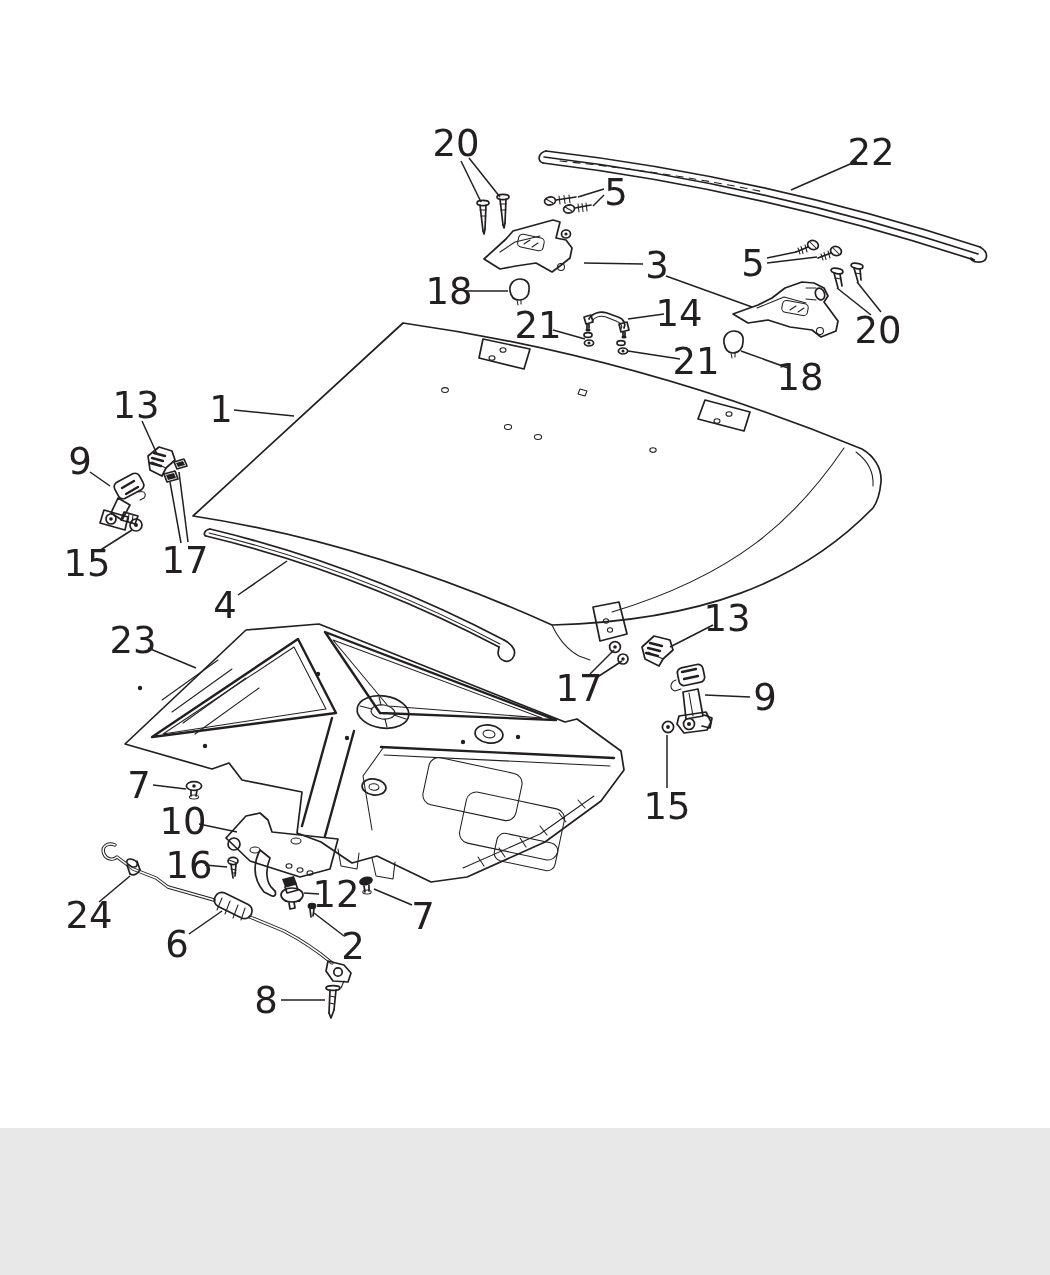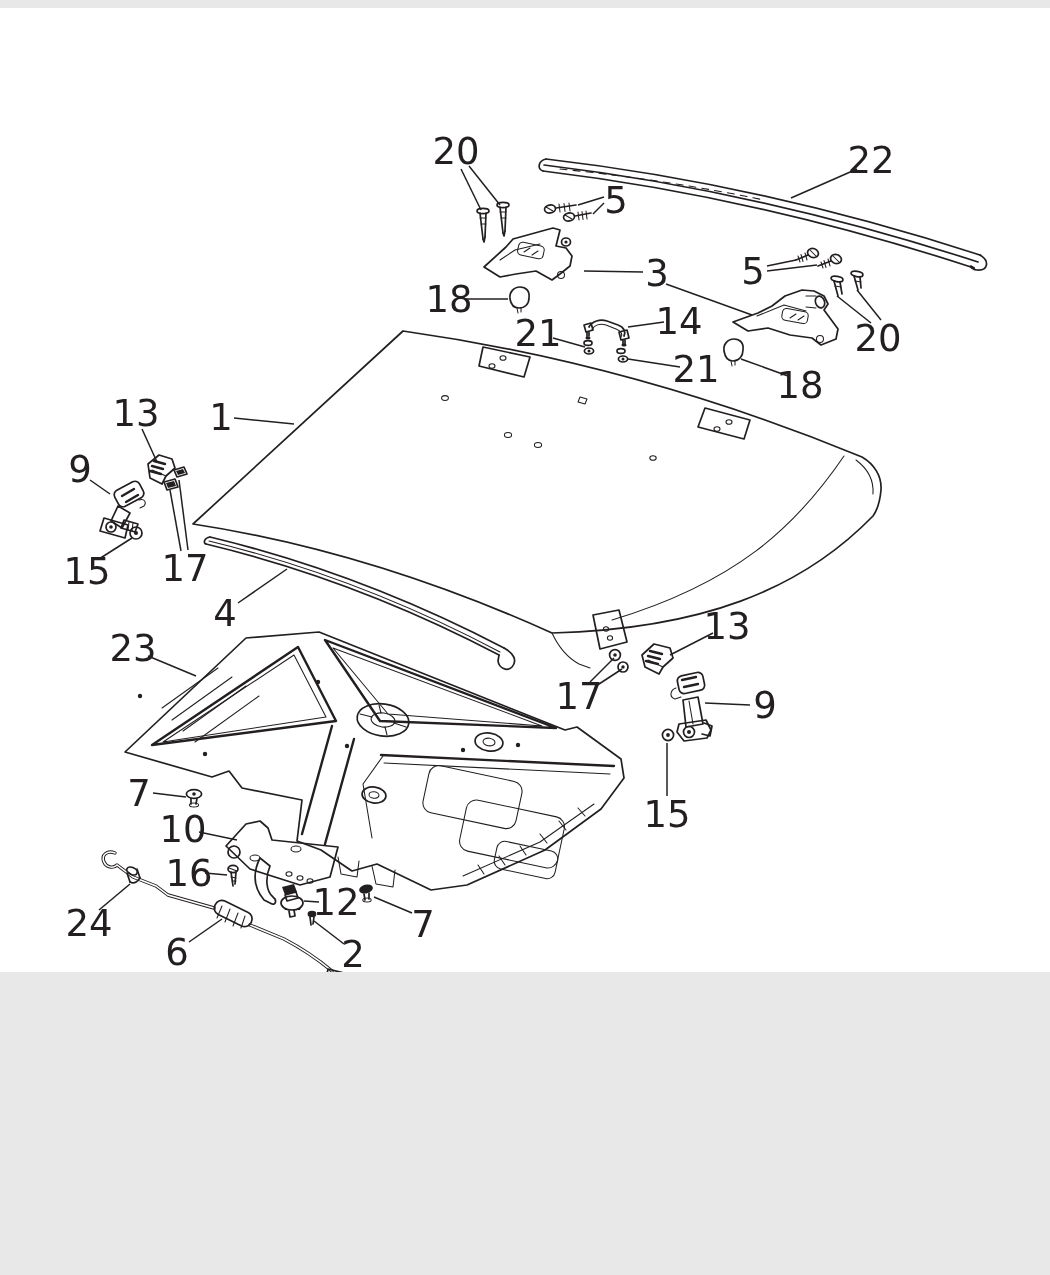--- a/index.html
+++ b/index.html
@@ -1,18 +1,18 @@
 <!DOCTYPE html>
 <html style="--ink: #231f20; --bg: #ffffff;"><head>
 <meta charset="utf-8">
 <style>
   :root { --ink:#231f20; --bg:#ffffff; }
   html,body { margin:0; padding:0; background:#e8e8e8; }
   .stage {
-    position:relative; width:1050px; height:964px; margin:8px auto;
+    position:relative; width:1050px; height:1128px; margin:0 auto;
     background:var(--bg); overflow:hidden;
     font-family:"DejaVu Sans", sans-serif;
   }
   svg { display:block; }
   
   .o  { fill:none; stroke:var(--ink); stroke-width:1.7; stroke-linejoin:round; stroke-linecap:round; }
   .t  { fill:none; stroke:var(--ink); stroke-width:1.05; stroke-linejoin:round; stroke-linecap:round; }
   .k  { fill:none; stroke:var(--ink); stroke-width:2.4; stroke-linejoin:round; stroke-linecap:round; }
   .d  { fill:var(--ink); stroke:none; }
   .rodcore { fill:none; stroke:#ffffff; stroke-width:1.5; stroke-linecap:round; }

